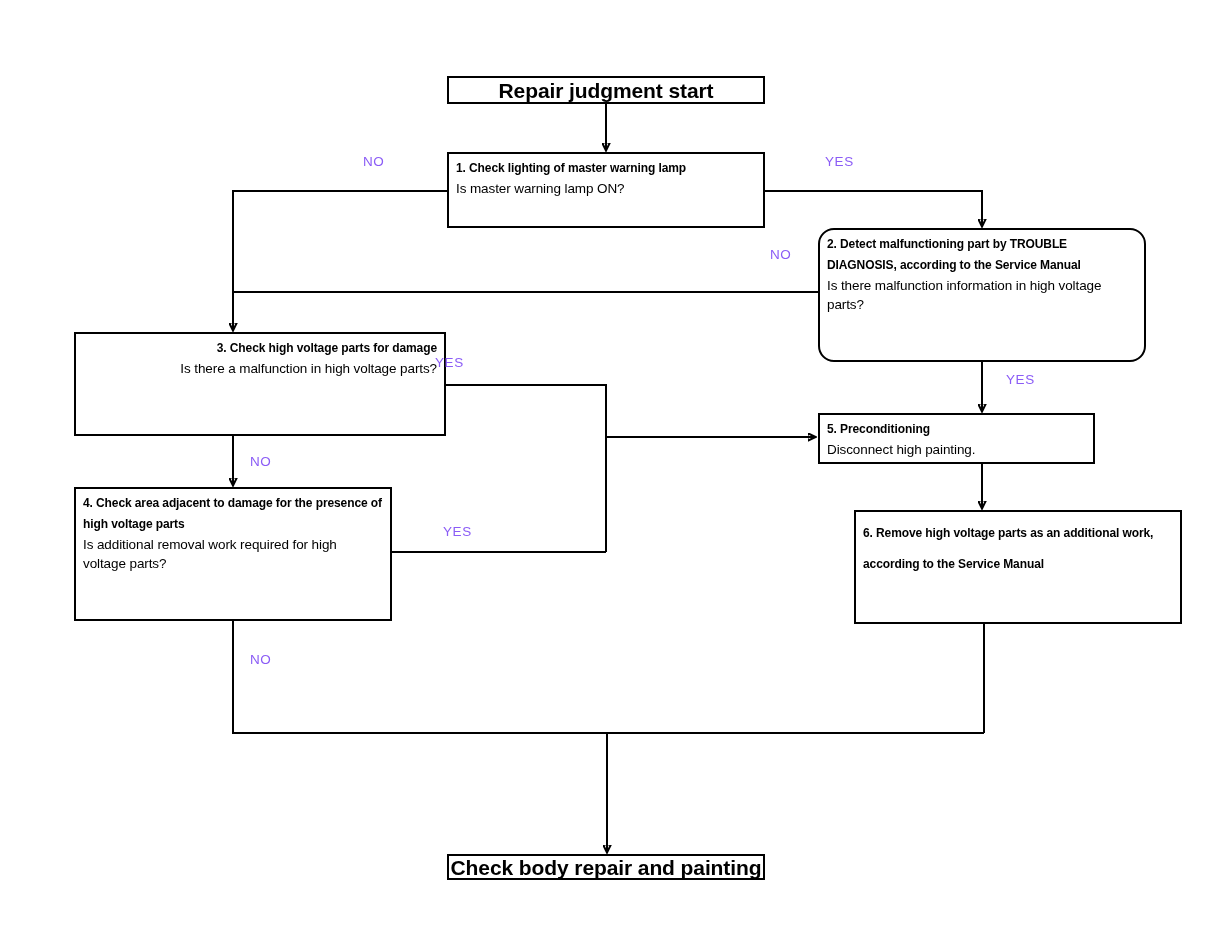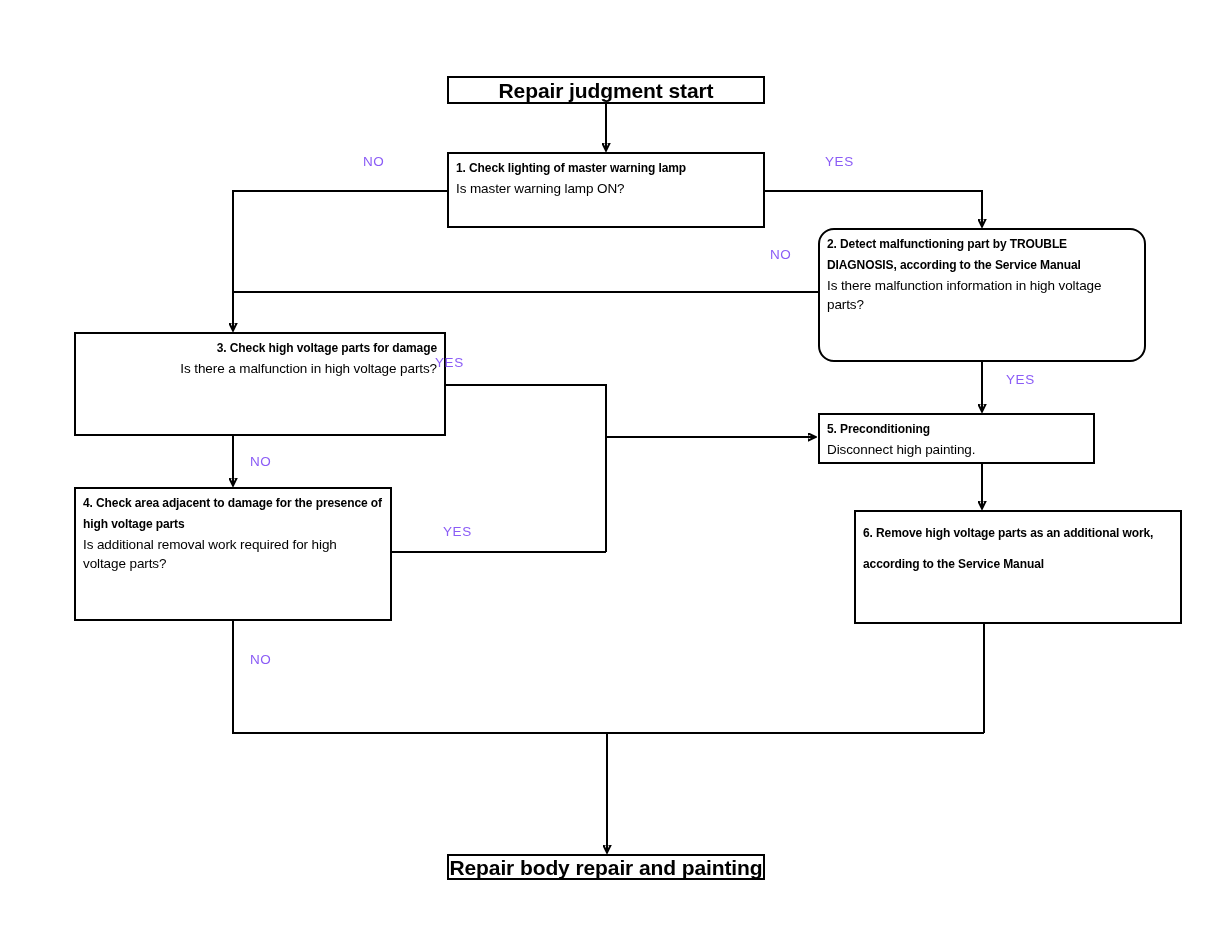--- a/index.html
+++ b/index.html
@@ -101,21 +101,21 @@
     </div>
   </div>
 
   <div class="node" style="left:818px;top:510px;width:328px;height:114px;margin-left:36px;">
     <div class="inner" style="padding-top:6px;">
       <div class="ttl" style="line-height:31px;">6. Remove high voltage parts as an additional work, according to the Service Manual</div>
     </div>
   </div>
 
   <div class="node terminal" style="left:447px;top:854px;width:318px;height:26px;">
-    <div class="ttl">Repair body repair and painting</div>
+    <div class="ttl">Check body repair and painting</div>
   </div>
 
   <div class="edgelabel" style="left:363px;top:154px;">NO</div>
   <div class="edgelabel" style="left:825px;top:154px;">YES</div>
   <div class="edgelabel" style="left:770px;top:247px;">NO</div>
   <div class="edgelabel" style="left:1006px;top:372px;">YES</div>
   <div class="edgelabel" style="left:435px;top:355px;">YES</div>
   <div class="edgelabel" style="left:250px;top:454px;">NO</div>
   <div class="edgelabel" style="left:443px;top:524px;">YES</div>
   <div class="edgelabel" style="left:250px;top:652px;">NO</div>

